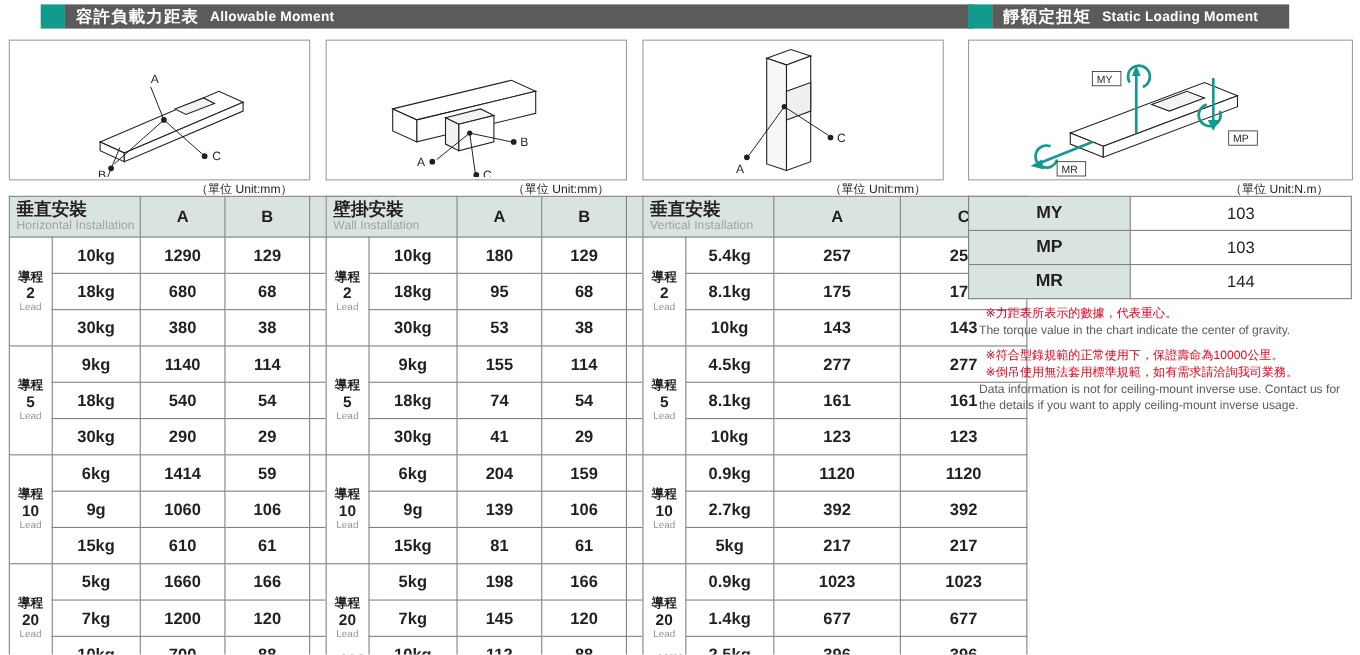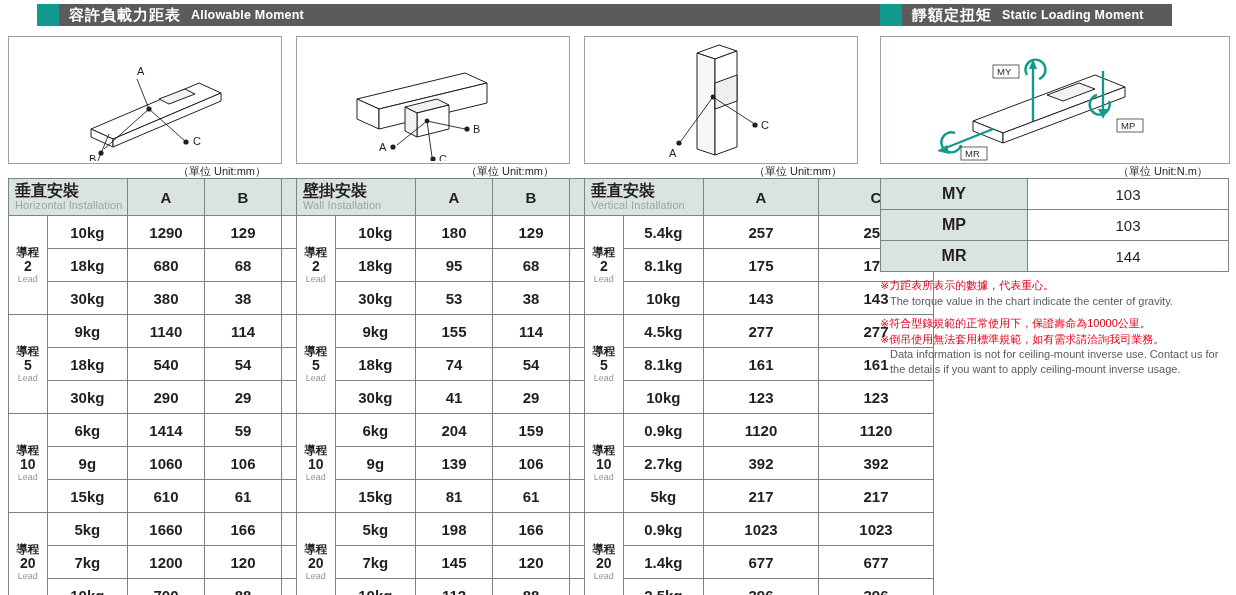--- a/index.html
+++ b/index.html
@@ -39,21 +39,21 @@
   .datarow td{height:32px;}
   .nm{width:76px;}
 
   
   #tbl-static td{height:30px;}
   #tbl-static .k{width:146px;background:#d9e3e0;font-size:16px;}
   #tbl-static .v{width:200px;font-size:15px;font-weight:normal;}
 
   
   .notes{position:absolute;left:880px;top:278px;width:348px;font-size:11px;line-height:1.35;}
-  .note-cn{color:#e2001a;margin:0 0 1px 0;}
+  .note-cn{color:#e2001a;margin:0 0 1px 16px;}
   .note-en{color:#5b5b5b;margin:0 0 7px 0;padding-left:10px;}
 </style>
 </head>
 <body>
 
 <div class="hdr" id="hdr-left">
   <div class="sq"></div>
   <div class="bar">
     <span class="cn">容許負載力距表</span>
     <span class="en">Allowable Moment</span>

